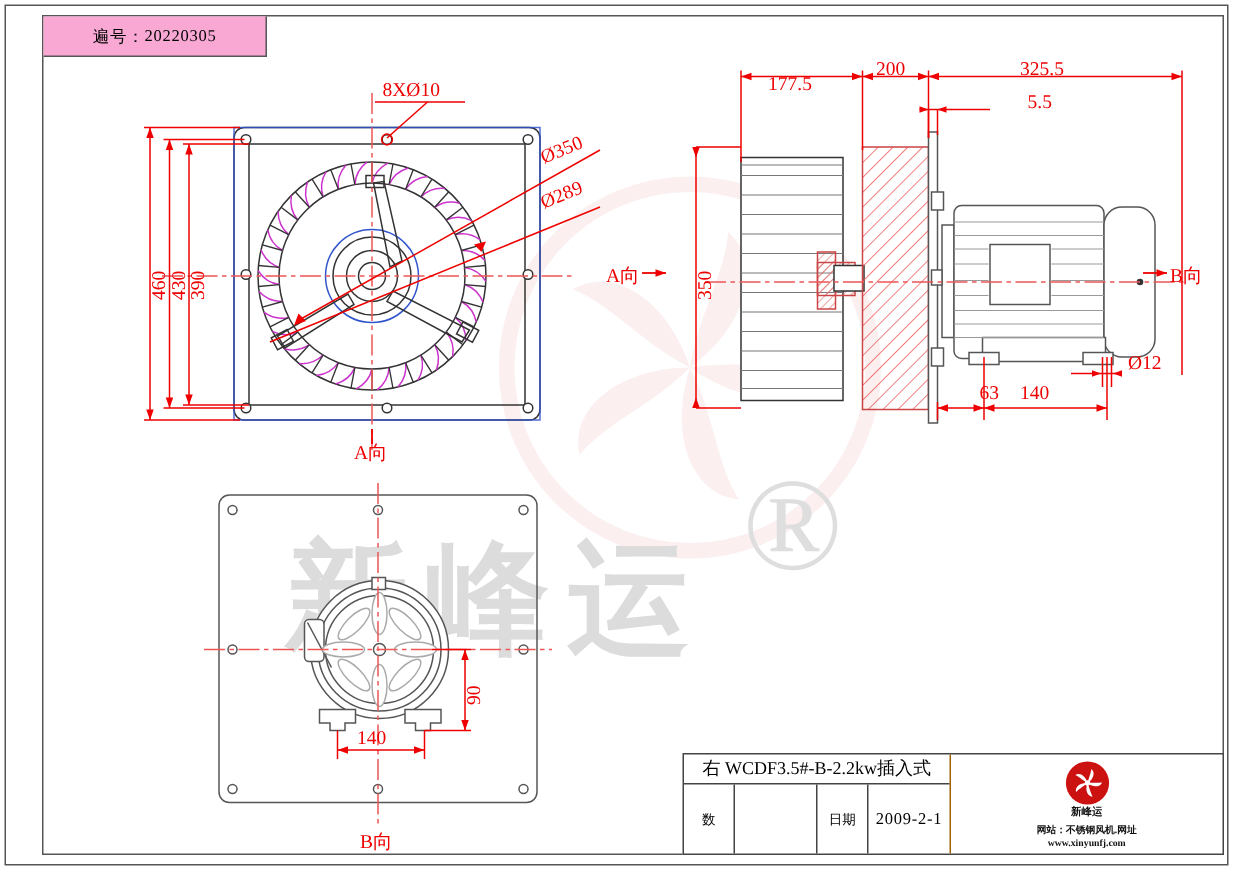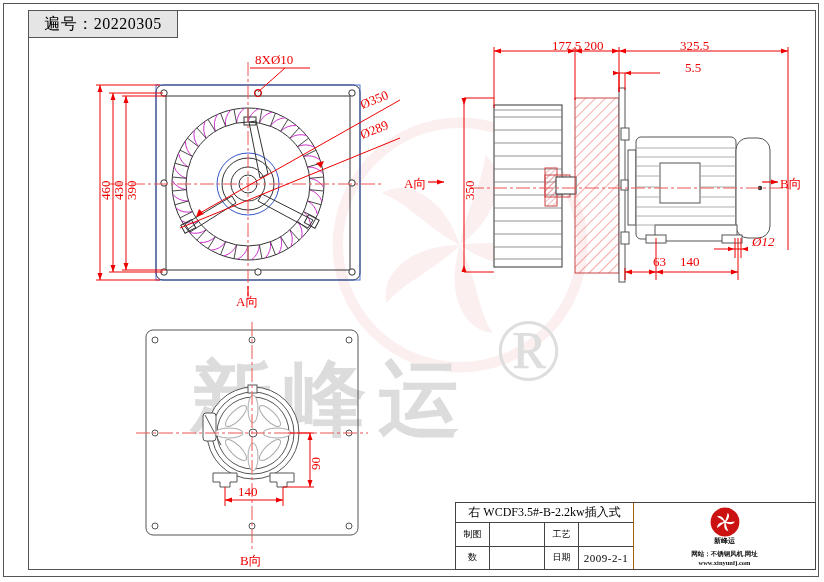--- a/index.html
+++ b/index.html
@@ -10,21 +10,21 @@
   
   .outer-border{position:absolute;left:3px;top:3px;width:816px;height:574px;
      border:1px solid #555;box-sizing:border-box;}
   .inner-border{position:absolute;left:28px;top:10px;width:788px;height:560px;
      border:1px solid #555;box-sizing:border-box;}
 
   
   .code-box{position:absolute;left:29px;top:11px;width:148px;height:26px;
      border-right:1px solid #555;border-bottom:1px solid #555;
      display:flex;align-items:center;justify-content:center;
-     font-size:16px;color:#000;letter-spacing:.5px;background:#e5e5e5;z-index:6;}
+     font-size:11px;color:#000;letter-spacing:.5px;background:#f9a8d4;z-index:6;}
 
   
   .wm{position:absolute;pointer-events:none;z-index:1;}
   .wm-text{left:190px;top:345px;font-size:82px;color:#dcdcdc;
      font-family:"DejaVu Sans",sans-serif;font-weight:700;letter-spacing:12px;
      white-space:nowrap;}
   .wm-R{left:495px;top:300px;font-size:88px;color:#dedede;
      font-family:"Liberation Serif",serif;}
   .wm-fan{left:330px;top:115px;width:260px;height:260px;opacity:.35;}
 
@@ -444,45 +444,39 @@
   </svg>
 
   <div class="dim" style="left:255px;top:52px;">8XØ10</div>
   <div class="dim r350" style="left:358px;top:98px;">Ø350</div>
   <div class="dim r289" style="left:358px;top:128px;">Ø289</div>
   <div class="dim v" style="left:98px;top:200px;">460</div>
   <div class="dim v" style="left:111px;top:200px;">430</div>
   <div class="dim v" style="left:124px;top:200px;">390</div>
   <div class="dim" style="left:236px;top:293px;">A向</div>
 
-  <div class="dim" style="left:512px;top:38px;margin-left:40px;">177.5</div>
+  <div class="dim" style="left:512px;top:48px;">177.5</div>
   <div class="dim" style="left:584px;top:38px;">200</div>
   <div class="dim" style="left:680px;top:38px;">325.5</div>
   <div class="dim" style="left:637px;top:60px;margin-left:48px;">5.5</div>
   <div class="dim v" style="left:462px;top:200px;">350</div>
   <div class="dim" style="left:625px;top:254px;padding-left:28px;">63</div>
   <div class="dim" style="left:680px;top:254px;">140</div>
-  <div class="dim" style="left:752px;top:234px;font-style:italic;">Ø12</div>
+  <div class="dim" style="left:752px;top:234px;">Ø12</div>
   <div class="dim" style="left:404px;top:175px;">A向</div>
   <div class="dim" style="left:780px;top:175px;">B向</div>
 
   <div class="dim v" style="left:308px;top:470px;">90</div>
   <div class="dim" style="left:238px;top:484px;">140</div>
   <div class="dim" style="left:240px;top:552px;">B向</div>
 
   <div class="tb">
     <div class="tb-left">
       <div class="tb-title">右 WCDF3.5#-B-2.2kw插入式</div>
 
-      <div class="tb-row">
-        <div class="tb-cell lbl">制图</div>
-        <div class="tb-cell val"></div>
-        <div class="tb-cell lbl2">工艺</div>
-        <div class="tb-cell val2"></div>
-      </div>
 
 
       <div class="tb-row last">
         <div class="tb-cell lbl">数</div>
         <div class="tb-cell val"></div>
         <div class="tb-cell lbl2">日期</div>
         <div class="tb-cell date-val">2009-2-1</div>
       </div>
     </div>
 

